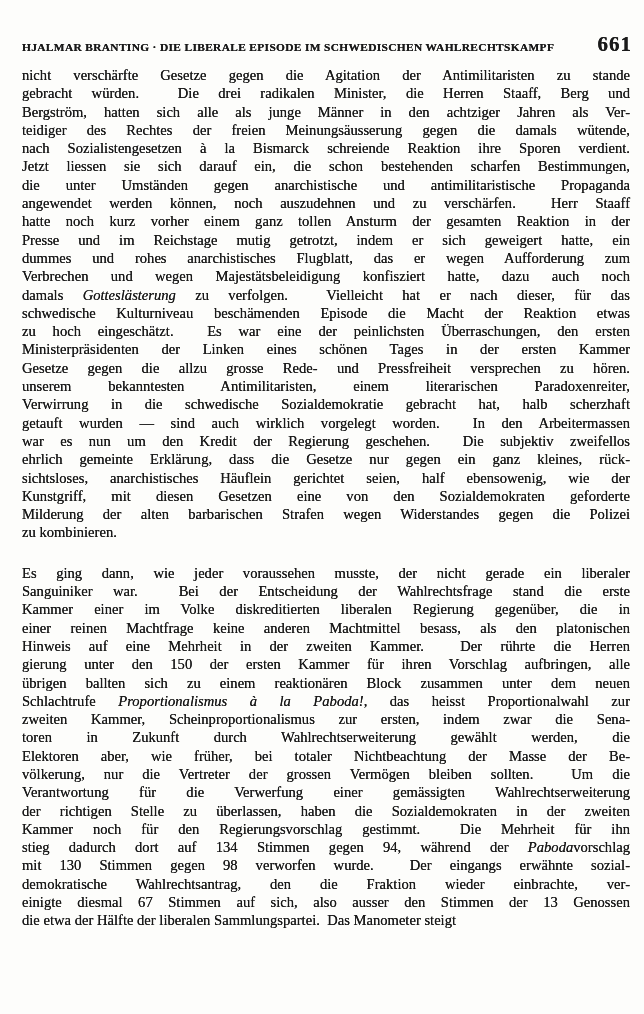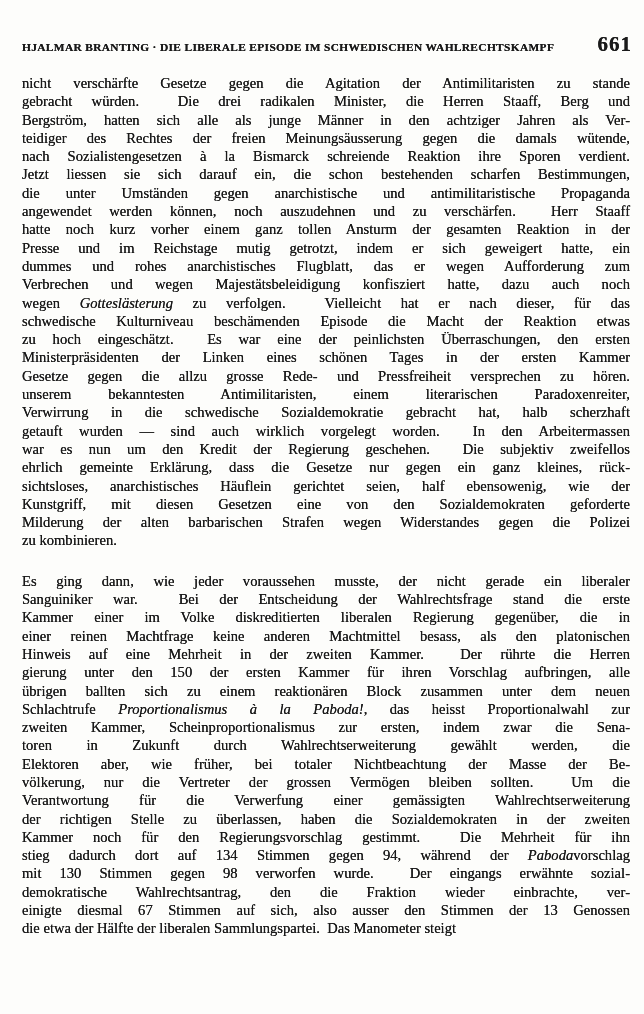--- a/index.html
+++ b/index.html
@@ -33,21 +33,21 @@
   }
   .page-number {
     font-size: 21px;
     font-weight: bold;
     letter-spacing: 1px;
     text-shadow: 0 0 0.5px currentColor;
   }
   .body-text {
     position: absolute;
     left: 22px;
-    top: 74px;
+    top: 66px;
     width: 608px;
     font-size: 14.6px;
     line-height: 18.3px;
     text-shadow: 0 0 0.5px currentColor;
   }
   .paragraph + .paragraph { margin-top: 22px; }
   .line {
     text-align: justify;
     text-align-last: justify;
     text-justify: inter-word;
@@ -71,21 +71,21 @@
         <div class="line"><span>Bergström, hatten sich alle als junge Männer in den achtziger Jahren als Ver-</span></div>
         <div class="line"><span>teidiger des Rechtes der freien Meinungsäusserung gegen die damals wütende,</span></div>
         <div class="line"><span>nach Sozialistengesetzen à la Bismarck schreiende Reaktion ihre Sporen verdient.</span></div>
         <div class="line"><span>Jetzt liessen sie sich darauf ein, die schon bestehenden scharfen Bestimmungen,</span></div>
         <div class="line"><span>die unter Umständen gegen anarchistische und antimilitaristische Propaganda</span></div>
         <div class="line"><span>angewendet werden können, noch auszudehnen und zu verschärfen.  Herr Staaff</span></div>
         <div class="line"><span>hatte noch kurz vorher einem ganz tollen Ansturm der gesamten Reaktion in der</span></div>
         <div class="line"><span>Presse und im Reichstage mutig getrotzt, indem er sich geweigert hatte, ein</span></div>
         <div class="line"><span>dummes und rohes anarchistisches Flugblatt, das er wegen Aufforderung zum</span></div>
         <div class="line"><span>Verbrechen und wegen Majestätsbeleidigung konfisziert hatte, dazu auch noch</span></div>
-        <div class="line"><span>wegen </span><span class="it">Gotteslästerung</span><span> zu verfolgen.  Vielleicht hat er nach dieser, für das</span></div>
+        <div class="line"><span>damals </span><span class="it">Gotteslästerung</span><span> zu verfolgen.  Vielleicht hat er nach dieser, für das</span></div>
         <div class="line"><span>schwedische Kulturniveau beschämenden Episode die Macht der Reaktion etwas</span></div>
         <div class="line"><span>zu hoch eingeschätzt.  Es war eine der peinlichsten Überraschungen, den ersten</span></div>
         <div class="line"><span>Ministerpräsidenten der Linken eines schönen Tages in der ersten Kammer</span></div>
         <div class="line"><span>Gesetze gegen die allzu grosse Rede- und Pressfreiheit versprechen zu hören.</span></div>
         <div class="line"><span>unserem bekanntesten Antimilitaristen, einem literarischen Paradoxenreiter,</span></div>
         <div class="line"><span>Verwirrung in die schwedische Sozialdemokratie gebracht hat, halb scherzhaft</span></div>
         <div class="line"><span>getauft wurden — sind auch wirklich vorgelegt worden.  In den Arbeitermassen</span></div>
         <div class="line"><span>war es nun um den Kredit der Regierung geschehen.  Die subjektiv zweifellos</span></div>
         <div class="line"><span>ehrlich gemeinte Erklärung, dass die Gesetze nur gegen ein ganz kleines, rück-</span></div>
         <div class="line"><span>sichtsloses, anarchistisches Häuflein gerichtet seien, half ebensowenig, wie der</span></div>

